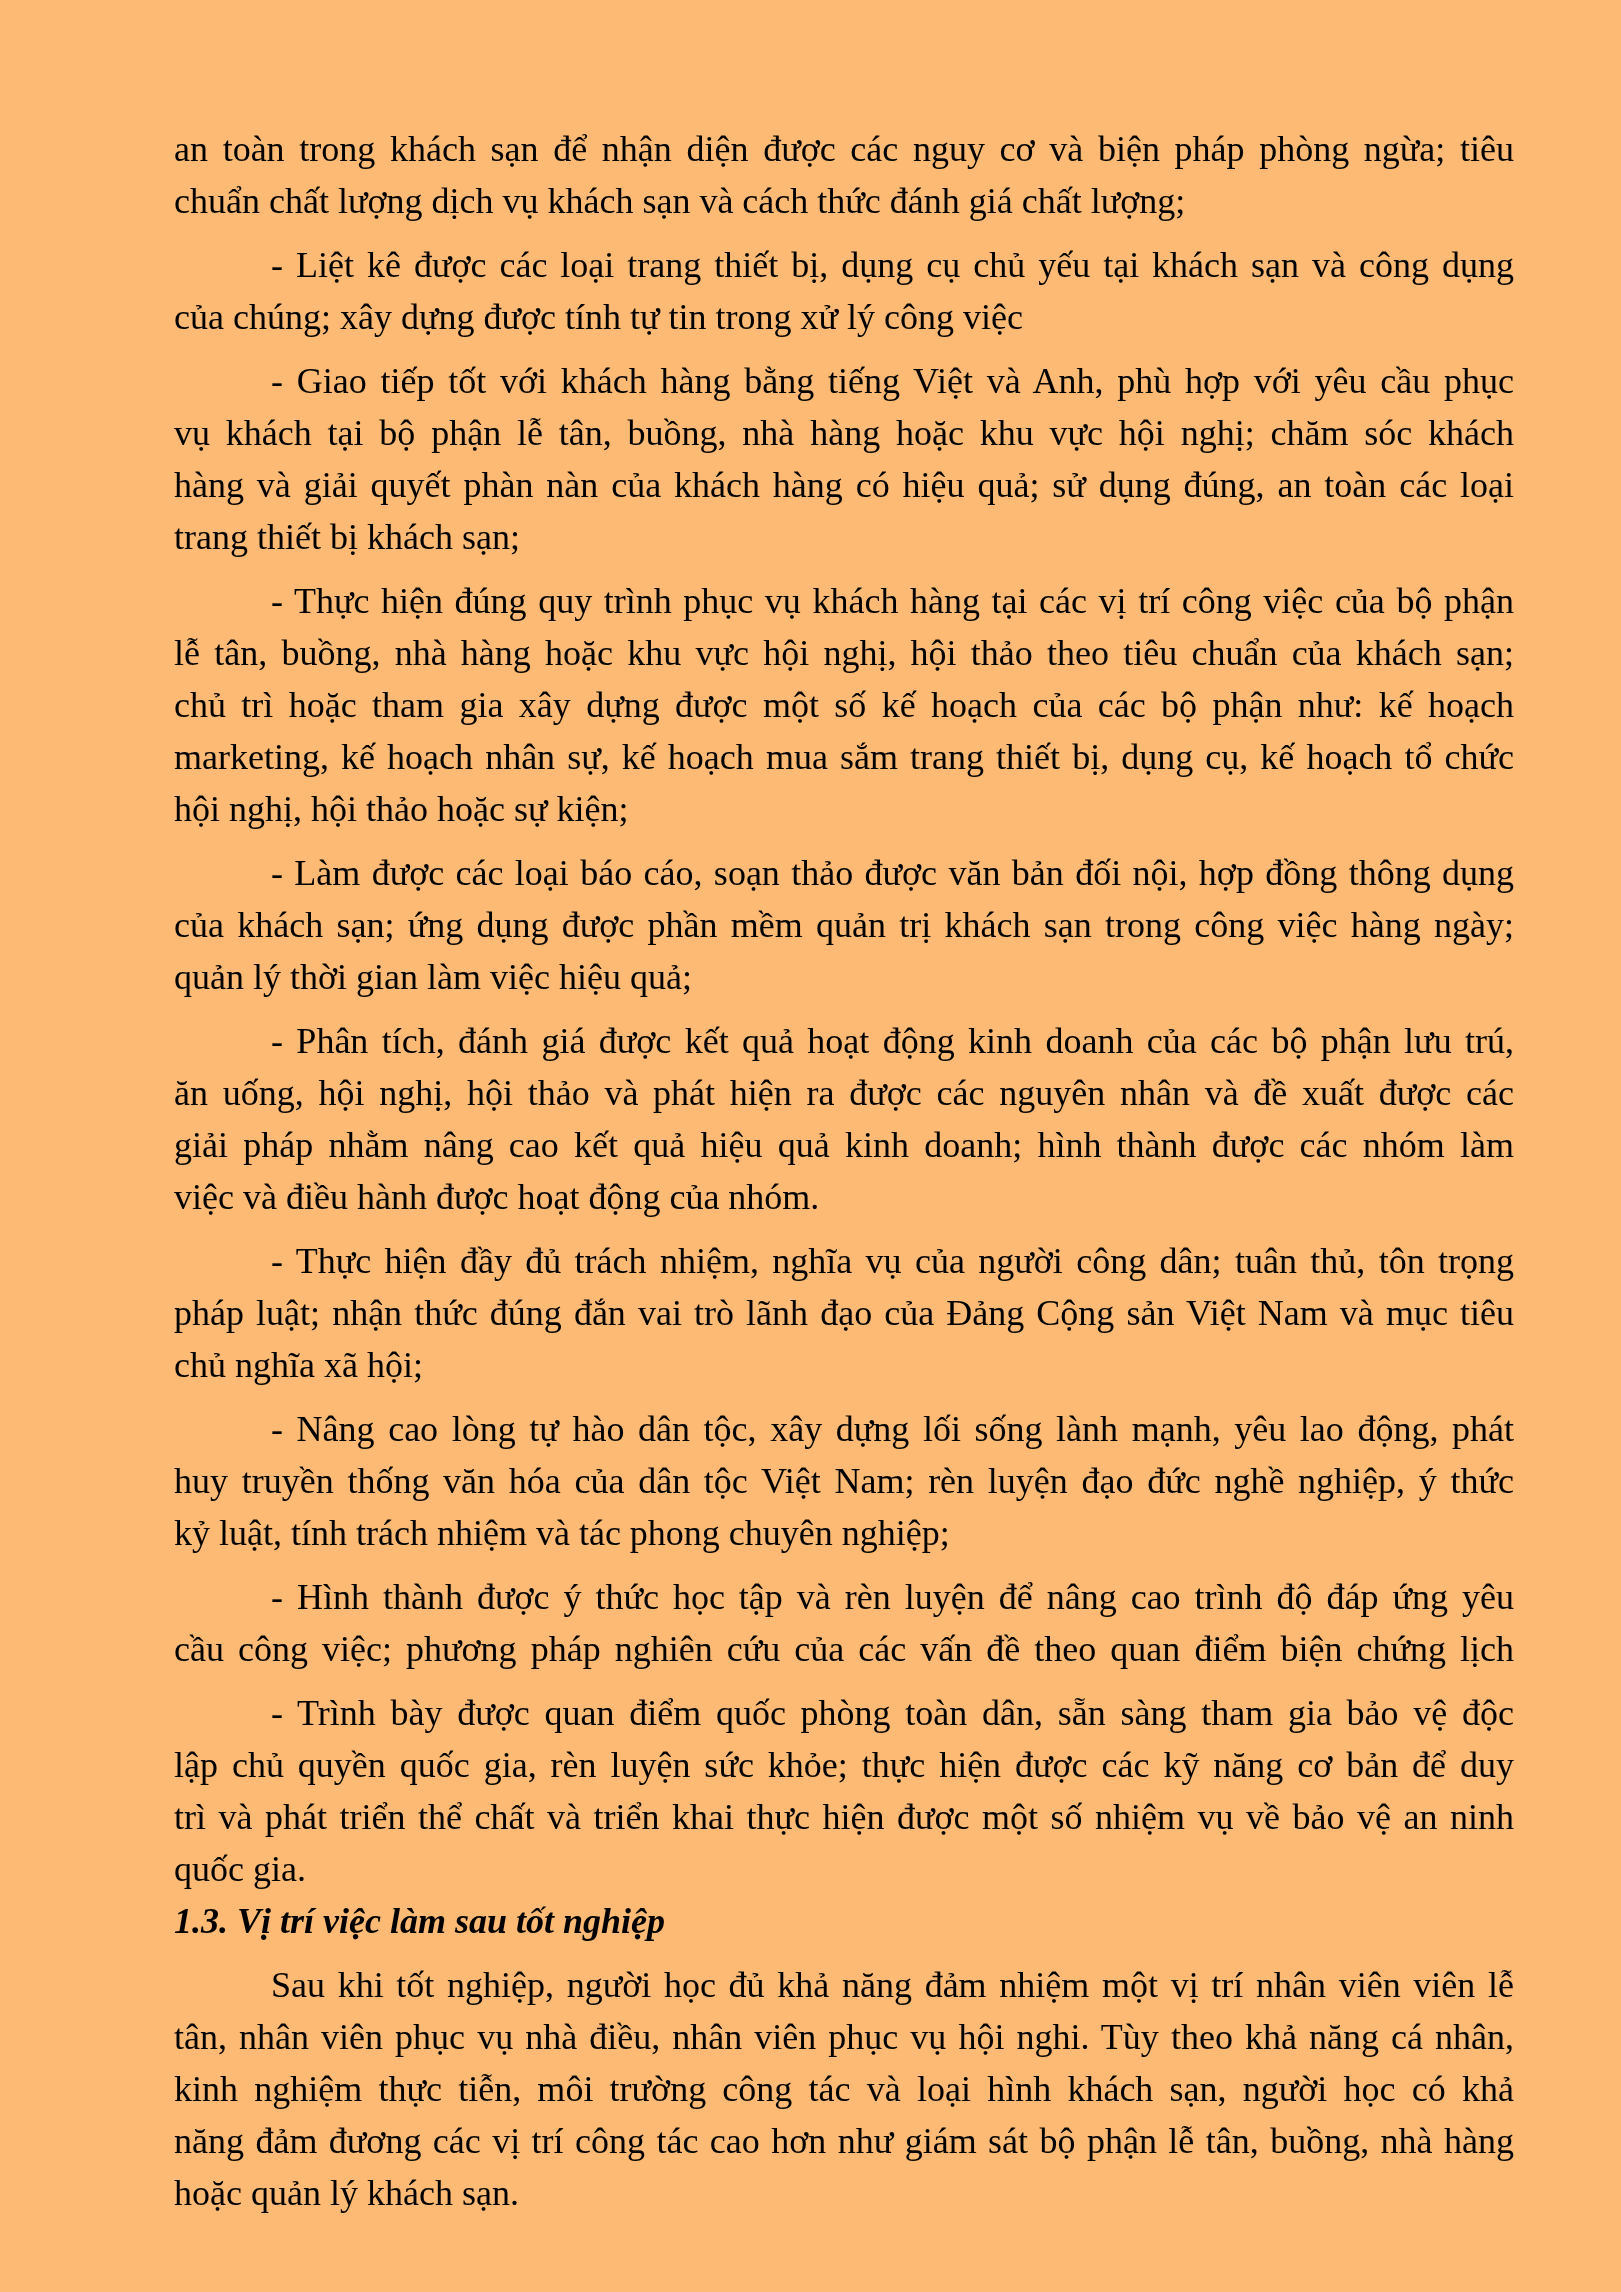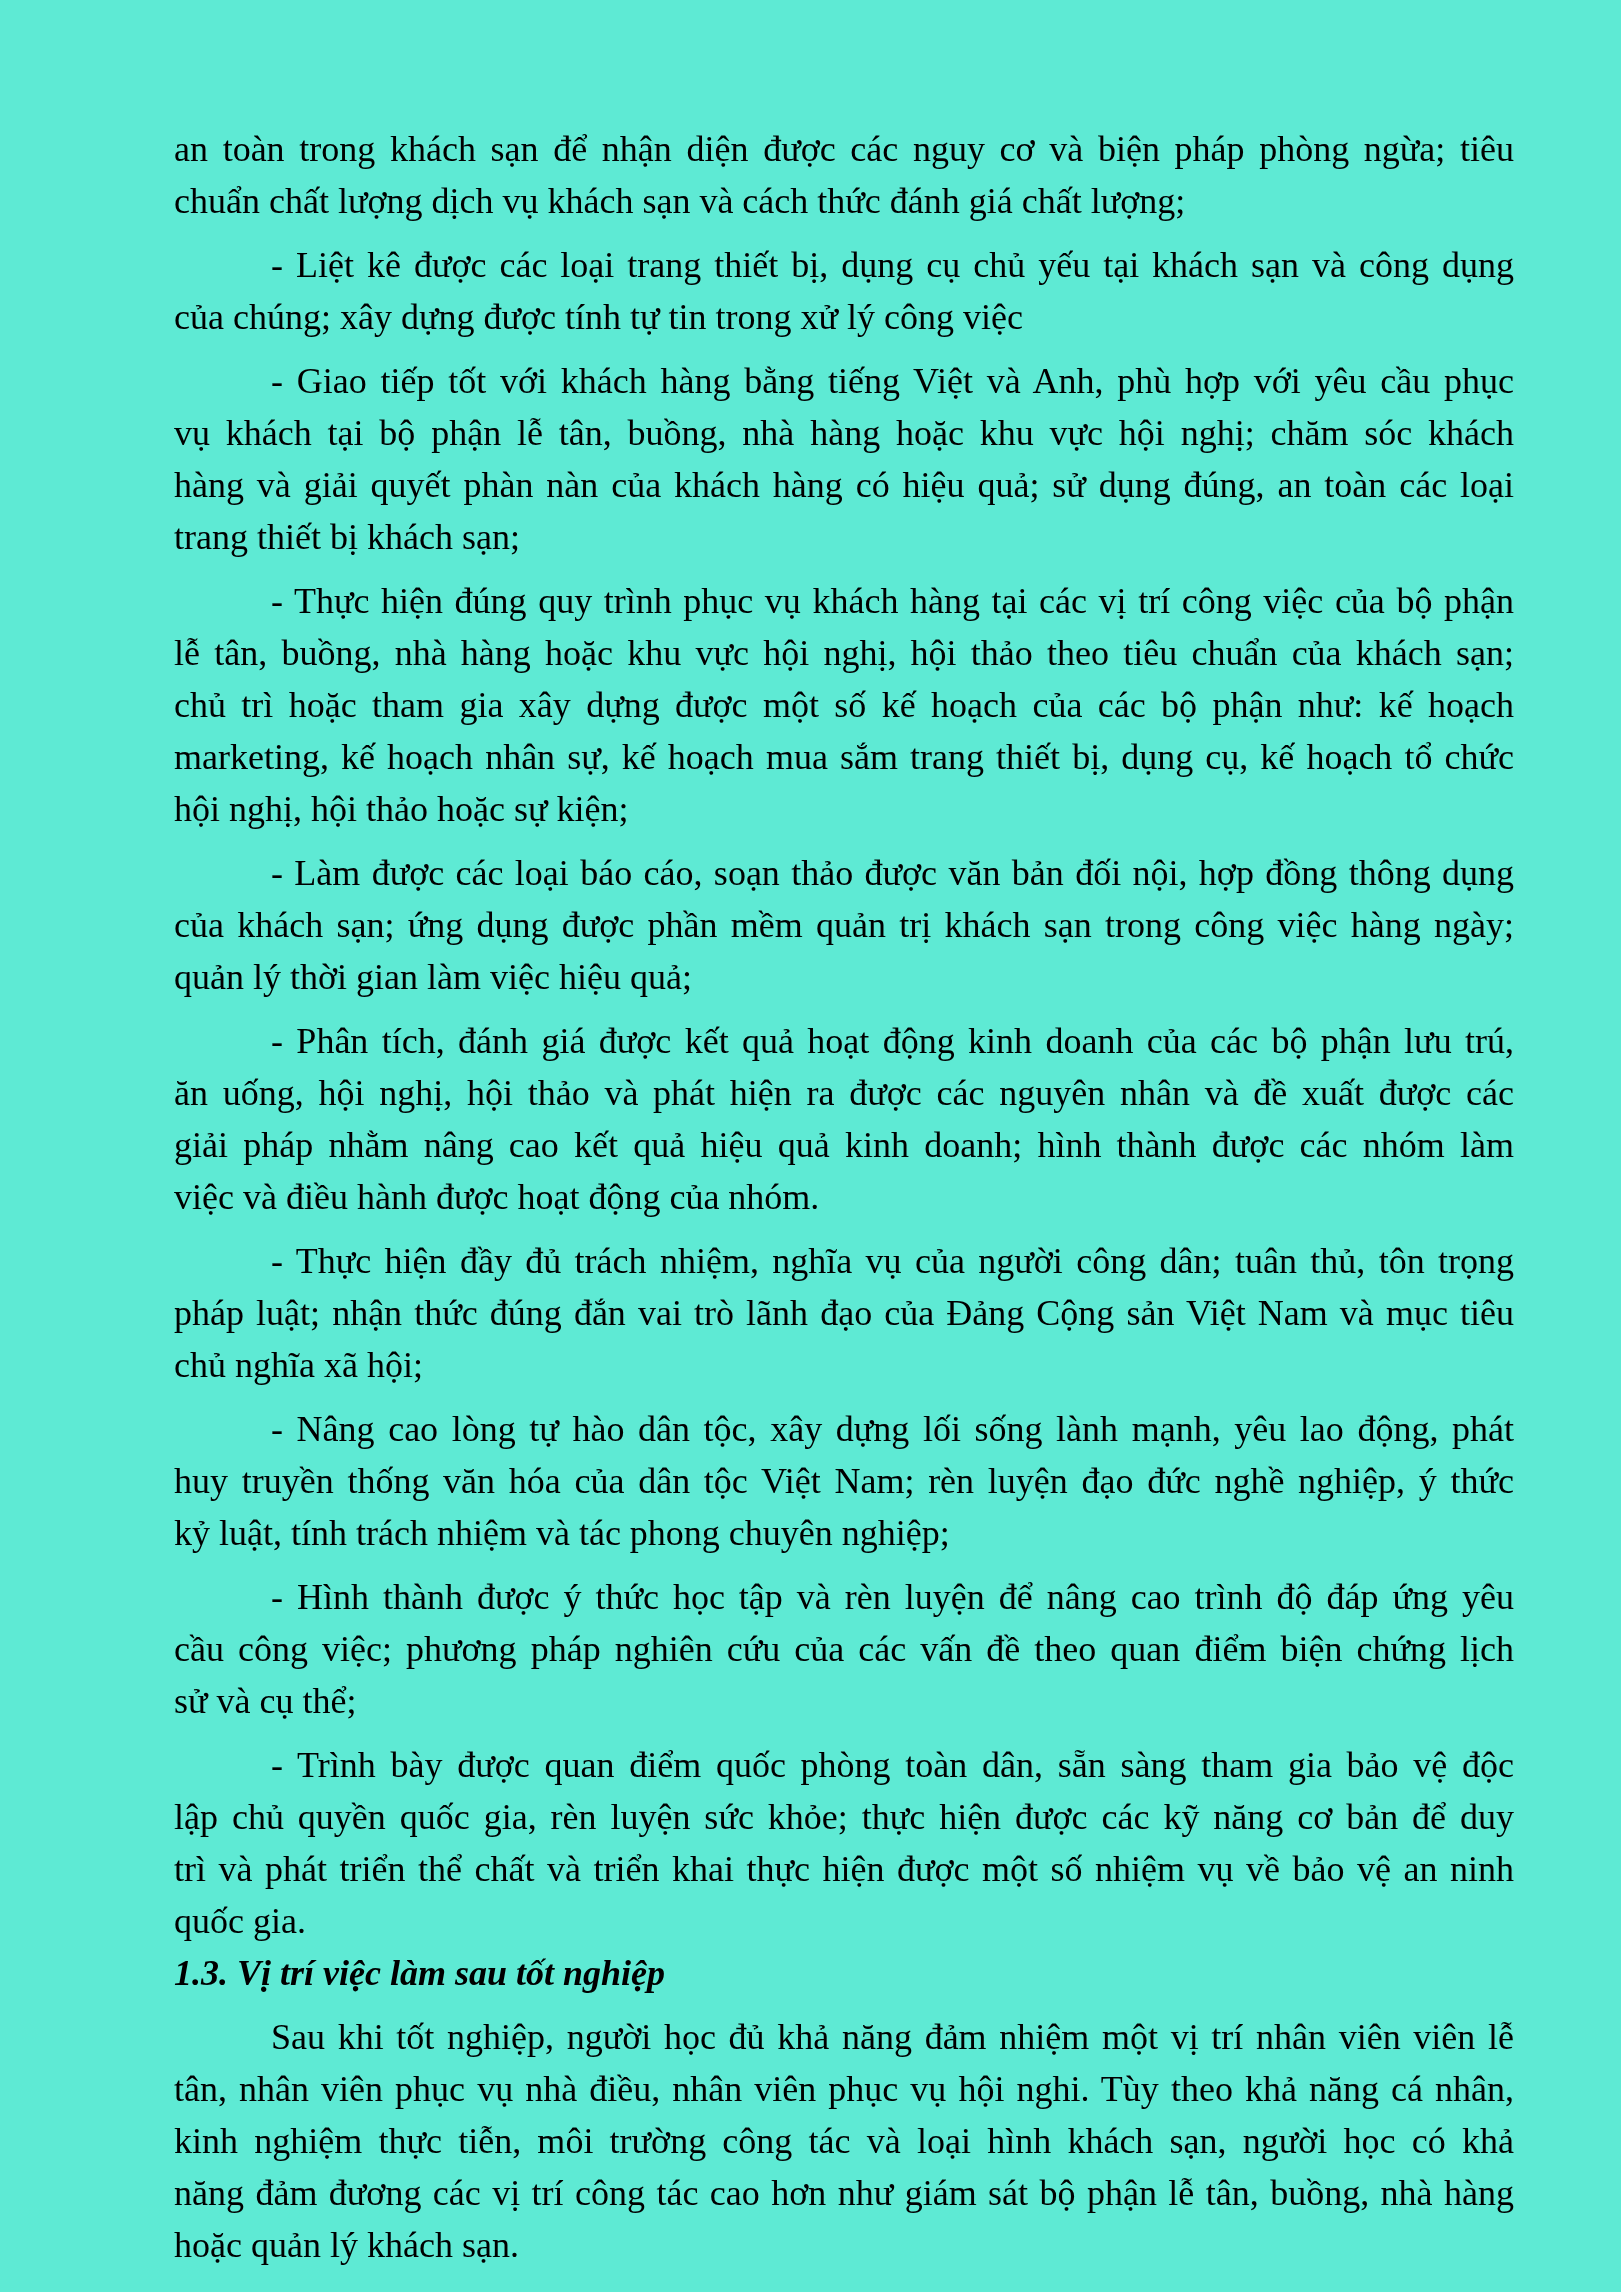--- a/index.html
+++ b/index.html
@@ -5,21 +5,21 @@
 <style>
   html, body {
     margin: 0;
     padding: 0;
     background: #ffffff;
   }
   .page {
     position: relative;
     width: 1621px;
     height: 2293px;
-    background: #5eead4;
+    background: #fdba74;
     box-sizing: border-box;
     padding: 123px 107px 0 174px;
     font-family: "Liberation Serif", "DejaVu Serif", serif;
     color: #000000;
     overflow: hidden;
   }
   .doc-body {
     width: 1340px;
   }
   .text-line {
@@ -88,21 +88,20 @@
         <div class="text-line">chủ nghĩa xã hội;</div>
       </div>
       <div>
         <div class="text-line indent fill">- Nâng cao lòng tự hào dân tộc, xây dựng lối sống lành mạnh, yêu lao động, phát</div>
         <div class="text-line fill">huy truyền thống văn hóa của dân tộc Việt Nam; rèn luyện đạo đức nghề nghiệp, ý thức</div>
         <div class="text-line">kỷ luật, tính trách nhiệm và tác phong chuyên nghiệp;</div>
       </div>
       <div>
         <div class="text-line indent fill">- Hình thành được ý thức học tập và rèn luyện để nâng cao trình độ đáp ứng yêu</div>
         <div class="text-line fill">cầu công việc; phương pháp nghiên cứu của các vấn đề theo quan điểm biện chứng lịch</div>
-        <div class="text-line">sử và cụ thể;</div>
       </div>
       <div>
         <div class="text-line indent fill">- Trình bày được quan điểm quốc phòng toàn dân, sẵn sàng tham gia bảo vệ độc</div>
         <div class="text-line fill">lập chủ quyền quốc gia, rèn luyện sức khỏe; thực hiện được các kỹ năng cơ bản để duy</div>
         <div class="text-line fill">trì và phát triển thể chất và triển khai thực hiện được một số nhiệm vụ về bảo vệ an ninh</div>
         <div class="text-line">quốc gia.</div>
       </div>
       <div>
         <div class="text-line heading-line">1.3. Vị trí việc làm sau tốt nghiệp</div>
       </div>

